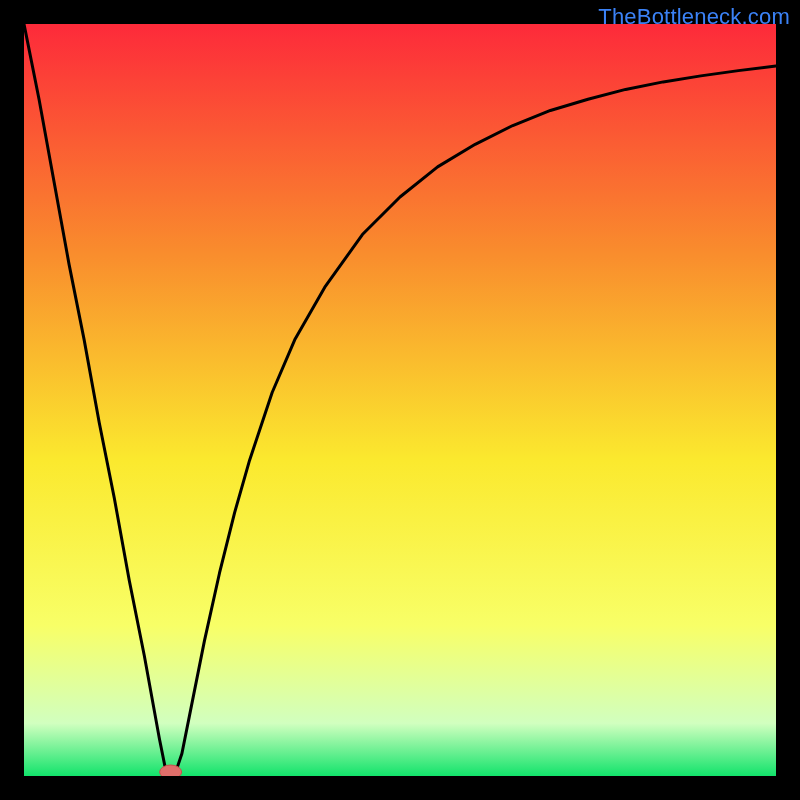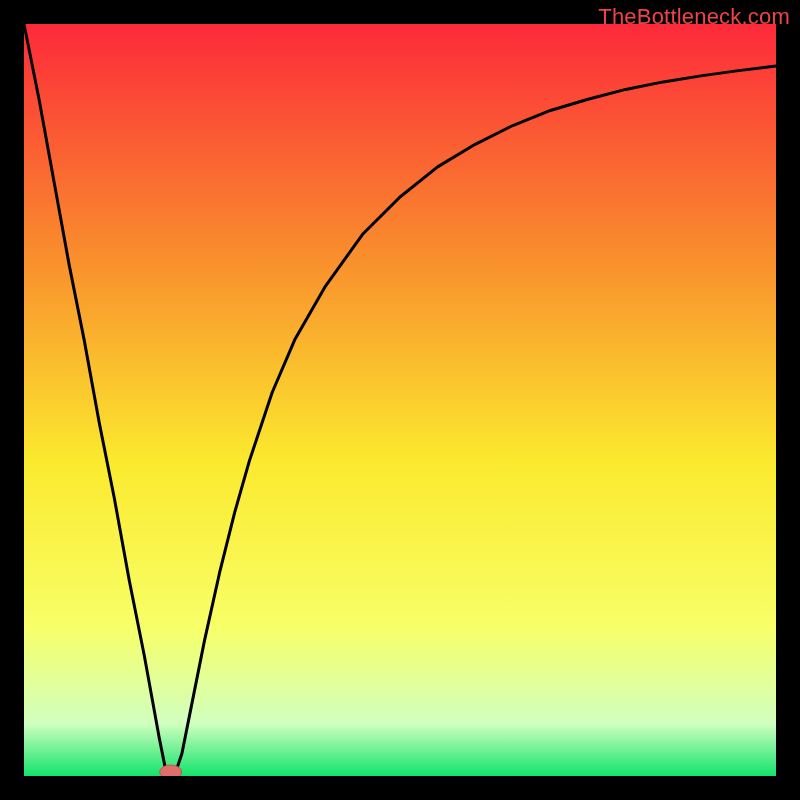--- a/index.html
+++ b/index.html
@@ -23,21 +23,21 @@
     position: absolute;
     left: 0;
     top: 0;
     width: 752px;
     height: 752px;
   }
   .watermark {
     position: absolute;
     top: 4px;
     right: 10px;
-    color: #ef4444;
+    color: #3b82f6;
     font-size: 22px;
     font-weight: 400;
     letter-spacing: 0.2px;
     user-select: none;
   }
   svg { display: block; }
 </style>
 </head>
 <body>
 

